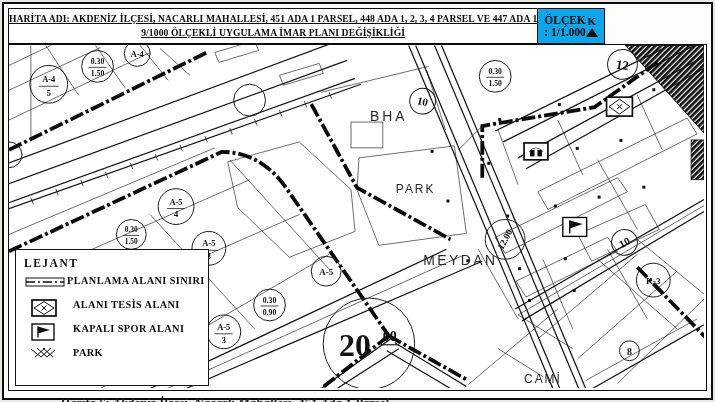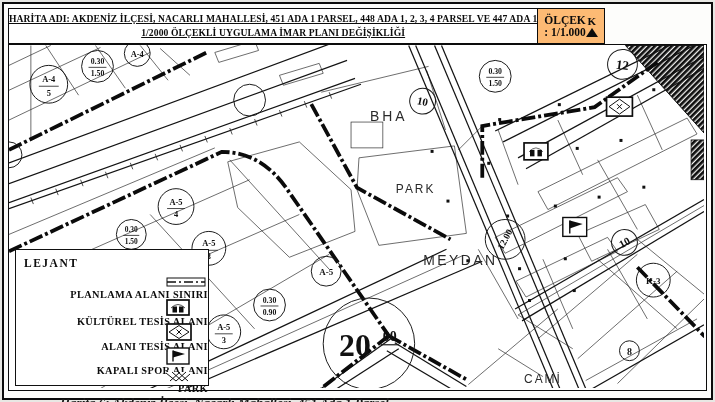--- a/index.html
+++ b/index.html
@@ -6,38 +6,38 @@
   body{width:715px;height:402px;overflow:hidden;background:#e8e8e4;
        font-family:"Liberation Serif",serif;}
   #page{position:relative;width:711px;height:398px;margin:2px;background:#fdfdfb;
         border:2px solid #0c0c0c;box-sizing:border-box;}
   
   #hdr{position:absolute;left:4px;top:4px;width:580px;height:36px;display:flex;border-radius:10px;}
   #titlebox{flex:1;border:1.6px solid #0c0c0c;display:flex;flex-direction:column;
             justify-content:center;align-items:center;background:#fff;}
   #titlebox .t{font-weight:bold;font-size:9.6px;line-height:1.45;color:#0c0c0c;
                text-decoration:underline;letter-spacing:.1px;white-space:nowrap;}
-  #scalebox{width:118px;border:1.6px solid #0c0c0c;border-left:none;background:#fdba74;
+  #scalebox{width:118px;border:1.6px solid #0c0c0c;border-left:none;background:#0ea5e9;
             display:flex;align-items:center;justify-content:space-between;
             padding:16px 6px;box-sizing:border-box;}
   #scalebox .s{font-weight:bold;font-size:11.5px;color:#0c0c0c;}
   #north{display:flex;flex-direction:column;align-items:center;line-height:1;}
   #north .k{font-weight:bold;font-size:11px;color:#0c0c0c;}
   #north .tri{width:0;height:0;border-left:6px solid transparent;
               border-right:6px solid transparent;border-bottom:9px solid #0c0c0c;margin-top:1px;}
   
   #frame{position:absolute;left:4px;top:40px;width:699px;height:347px;
          border:1.8px solid #0c0c0c;box-sizing:border-box;background:#fff;}
   #mapsvg{position:absolute;left:0;top:0;}
   
   #legend{position:absolute;left:6px;top:204px;width:194px;height:137px;background:#fff;
           border:1.6px solid #111;box-sizing:border-box;z-index:5;}
   #legend .lt{font-weight:bold;font-size:11.5px;letter-spacing:1.5px;color:#0c0c0c;
               margin:7px 0 2px 8px;}
-  .lrow{display:flex;align-items:flex-end;margin:6px 0 0 9px;height:18px;flex-direction:column;}
+  .lrow{display:flex;align-items:flex-start;margin:6px 0 0 9px;height:18px;}
   .lsym{width:42px;display:flex;justify-content:flex-start;align-items:center;}
   .llab{font-weight:bold;font-size:10.3px;letter-spacing:.4px;color:#0c0c0c;white-space:nowrap;}
   
   #caption{position:absolute;left:56px;top:391px;font-style:italic;font-weight:bold;
            font-size:13px;color:#1a1a1a;white-space:nowrap;}
   
   .thin{stroke:#2e2e2e;stroke-width:.7;fill:none;}
   .med{stroke:#131313;stroke-width:1.25;fill:none;}
   .bnd{stroke:#0b0b0b;stroke-width:3.8;fill:none;stroke-dasharray:14 3 3 3;}
   .cir{stroke:#1b1b1b;stroke-width:1;fill:none;}
@@ -46,21 +46,21 @@
   .dot{fill:#101010;}
 </style>
 </head>
 <body>
 
 <div id="page">
 
   <div id="hdr">
     <div id="titlebox">
       <div class="t">HARİTA ADI: AKDENİZ İLÇESİ, NACARLI MAHALLESİ, 451 ADA 1 PARSEL, 448 ADA 1, 2, 3, 4 PARSEL VE 447 ADA 1</div>
-      <div class="t">1/2000 ÖLÇEKLİ UYGULAMA İMAR PLANI DEĞİŞİKLİĞİ</div>
+      <div class="t">9/1000 ÖLÇEKLİ UYGULAMA İMAR PLANI DEĞİŞİKLİĞİ</div>
     </div>
     <div id="scalebox">
       <span class="s">ÖLÇEK : 1/1.000</span>
       <span id="north">
         <span class="k">K</span>
         <span class="tri"></span>
       </span>
     </div>
   </div>
 
@@ -323,31 +323,20 @@
     <div id="legend">
       <div class="lt">LEJANT</div>
       <div class="lrow">
         <span class="lsym">
           <svg width="40" height="14" viewBox="0 0 40 14">
             <rect x="1" y="3" width="38" height="8" fill="none" stroke="#111" stroke-width="1"></rect>
             <line x1="1" y1="7" x2="39" y2="7" stroke="#111" stroke-width="1.6" stroke-dasharray="9 3 2 3"></line>
           </svg>
         </span>
         <span class="llab">PLANLAMA ALANI SINIRI</span>
-      </div>
-      <div class="lrow">
-        <span class="lsym" style="padding-left:8px;">
-          <svg width="24" height="17" viewBox="0 0 24 17">
-            <rect x="1" y="1" width="22" height="15" fill="#fff" stroke="#0d0d0d" stroke-width="1.7"></rect>
-            <path d="M5,9 Q12,2 19,9" fill="none" stroke="#222" stroke-width=".8"></path>
-            <rect x="6.5" y="7.5" width="4.5" height="6" fill="#0d0d0d"></rect>
-            <rect x="13" y="7.5" width="4.5" height="6" fill="#0d0d0d"></rect>
-          </svg>
-        </span>
-        <span class="llab">KÜLTÜREL TESİS ALANI</span>
       </div>
       <div class="lrow">
         <span class="lsym" style="padding-left:6px;">
           <svg width="26" height="18" viewBox="0 0 26 18">
             <rect x="1" y="1" width="24" height="16" fill="#fff" stroke="#0d0d0d" stroke-width="1.7"></rect>
             <polygon points="13,2.5 23,9 13,15.5 3,9" fill="none" stroke="#0d0d0d" stroke-width="1"></polygon>
             <line x1="10.5" y1="6.5" x2="15.5" y2="11.5" stroke="#0d0d0d" stroke-width="1"></line>
             <line x1="15.5" y1="6.5" x2="10.5" y2="11.5" stroke="#0d0d0d" stroke-width="1"></line>
           </svg>
         </span>

